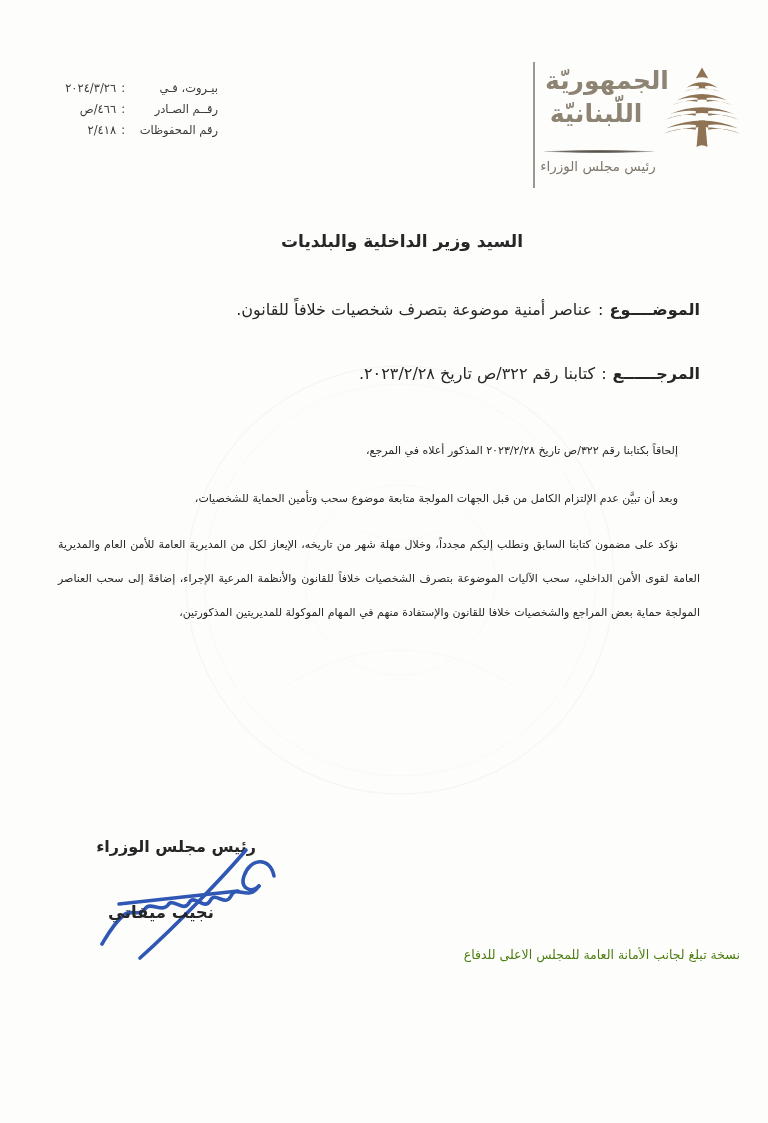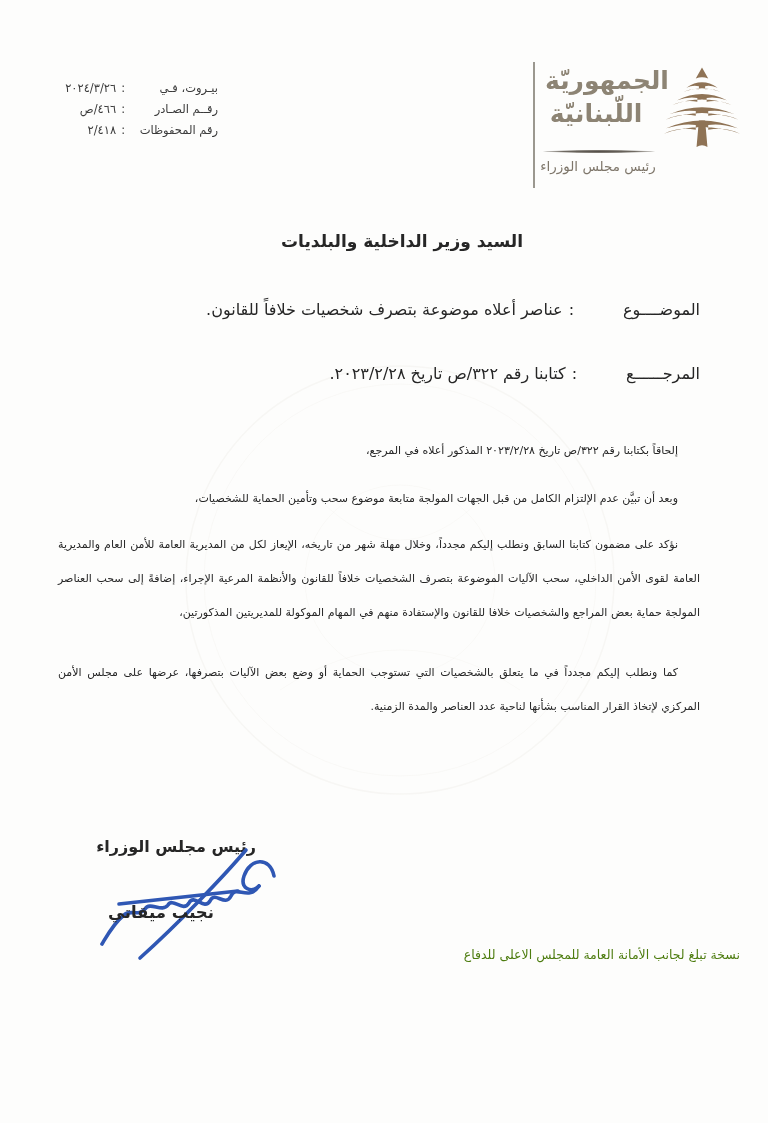--- a/index.html
+++ b/index.html
@@ -25,21 +25,21 @@
   .hrule{position:absolute;left:10px;top:92px;width:112px;height:3px;border-radius:50%;
          background:radial-gradient(ellipse at center,#55504a 0%,#6f6a62 45%,rgba(110,105,95,0) 78%);}
   .emb-sub{position:absolute;left:0;top:100px;width:130px;text-align:center;
            font-size:13.5px;color:#7e766a;white-space:nowrap;}
   
   .recipient{position:absolute;left:0;top:231px;width:768px;text-align:center;
              font-weight:bold;font-size:17px;transform:translateX(18px);}
   .line{position:absolute;right:68px;left:60px;direction:rtl;font-size:16px;line-height:26px;}
   .subject{top:297px;}
   .refline{top:361px;text-align:right;}
-  .line .lbl{font-weight:normal;margin-left:43px;}
+  .line .lbl{font-weight:bold;}
   .line .colon{padding:0 6px;}
   .bodytext{position:absolute;right:68px;left:58px;top:434px;direction:rtl;
             font-size:11px;line-height:34px;text-align:justify;text-align-last:right;}
   .bodytext p{margin:0;text-indent:22px;}
   .bodytext p.pA{margin-bottom:14px;}
   .bodytext p.pB{margin-bottom:12px;margin-left:37px;}
   .bodytext p.pC{margin-bottom:26px;}
   
   .sig-title{position:absolute;left:92px;top:837px;width:168px;text-align:center;
              font-weight:bold;font-size:16px;}
@@ -96,32 +96,31 @@
         <path d="M46,70 h8 l3,34 q-7,-4 -14,0 Z"></path>
       </g>
     </svg>
     <div class="hrule"></div>
     <div class="emb-sub">رئيس مجلس الوزراء</div>
   </div>
 
   <div class="recipient" dir="rtl">السيد وزير الداخلية والبلديات</div>
 
   <div class="line subject">
-    <span class="lbl">الموضــــوع</span><span class="colon">:</span><span>عناصر أعلاه موضوعة بتصرف شخصيات  خلافاً للقانون.</span>
+    <span class="lbl">الموضــــوع</span><span class="colon">:</span><span>عناصر أمنية موضوعة بتصرف شخصيات  خلافاً للقانون.</span>
   </div>
 
   <div class="line refline">
     <span class="lbl">المرجــــــع</span><span class="colon">:</span><span>كتابنا رقم ٣٢٢/ص تاريخ ٢٠٢٣/٢/٢٨.</span>
   </div>
 
   <div class="bodytext">
     <p class="pA">إلحاقاً بكتابنا رقم ٣٢٢/ص تاريخ ٢٠٢٣/٢/٢٨ المذكور أعلاه في المرجع،</p>
     <p class="pB">وبعد أن تبيَّن عدم الإلتزام الكامل من قبل الجهات المولجة متابعة موضوع سحب وتأمين الحماية للشخصيات،</p>
     <p class="pC">نؤكد على مضمون كتابنا السابق ونطلب إليكم مجدداً، وخلال مهلة شهر من تاريخه، الإيعاز لكل من المديرية العامة للأمن العام والمديرية العامة لقوى الأمن الداخلي، سحب الآليات الموضوعة بتصرف الشخصيات خلافاً للقانون والأنظمة المرعية الإجراء، إضافةً إلى سحب العناصر المولجة حماية بعض المراجع والشخصيات خلافا للقانون والإستفادة منهم في المهام الموكولة للمديريتين المذكورتين،</p>
-    <p>كما ونطلب إليكم مجدداً في ما يتعلق بالشخصيات التي تستوجب الحماية أو وضع بعض الآليات بتصرفها، عرضها على مجلس الأمن المركزي لإتخاذ القرار المناسب بشأنها لناحية عدد العناصر والمدة الزمنية.</p>
   </div>
 
   <div class="sig-title" dir="rtl">رئيس مجلس الوزراء</div>
   <svg class="sig-scrawl" width="205" height="118" viewBox="0 0 205 118">
     <g fill="none" stroke="#2f57b4" stroke-width="3.6" stroke-linecap="round" stroke-linejoin="round">
       <path d="M188,32 C184,12 164,14 158,32 C154,44 165,50 173,42"></path>
       <path d="M173,42 C162,58 150,40 145,52 C139,64 129,46 124,57 C118,67 108,49 103,59 C97,69 87,53 82,61 C76,69 64,57 59,65 C53,73 43,65 38,71 C28,79 22,90 16,100"></path>
       <path d="M160,6 C138,32 92,80 54,114"></path>
       <path d="M33,60 L152,47"></path>
     </g>

